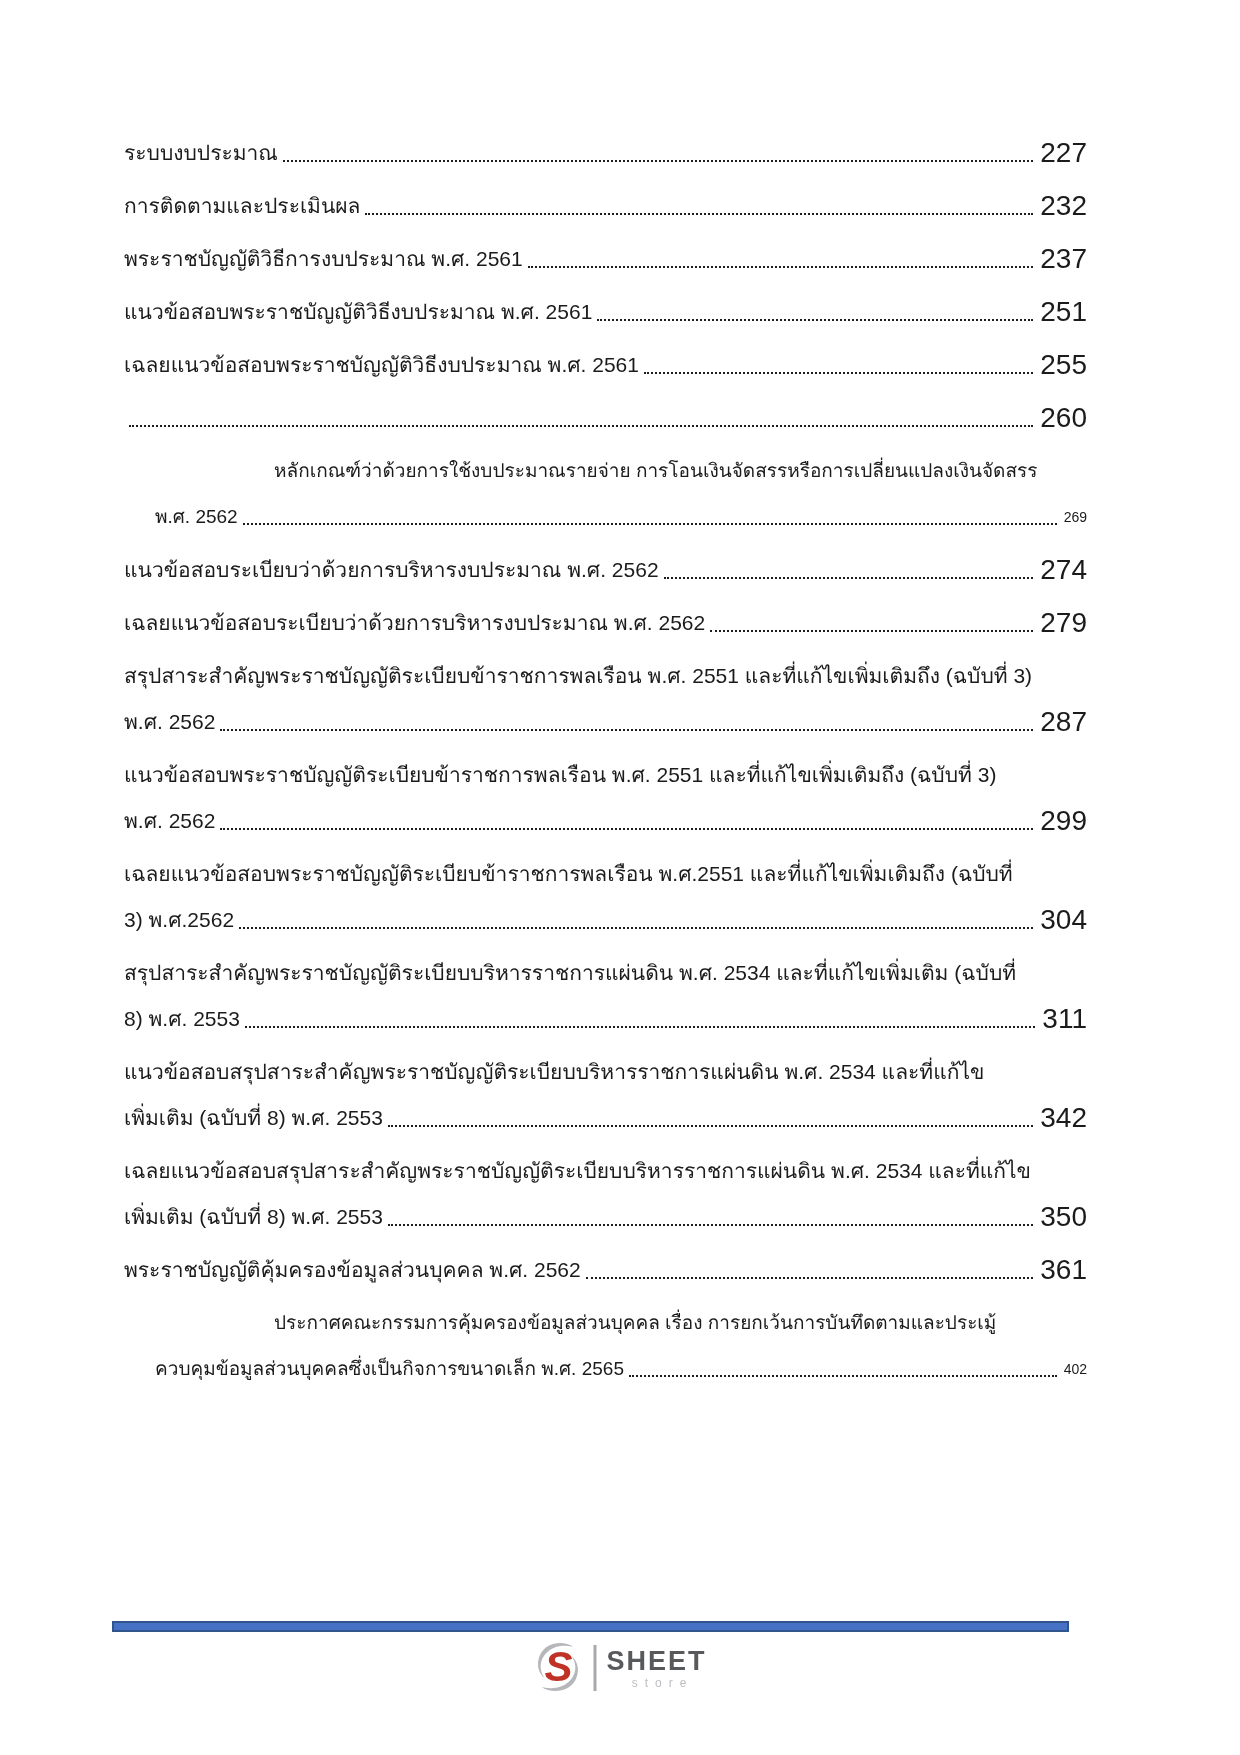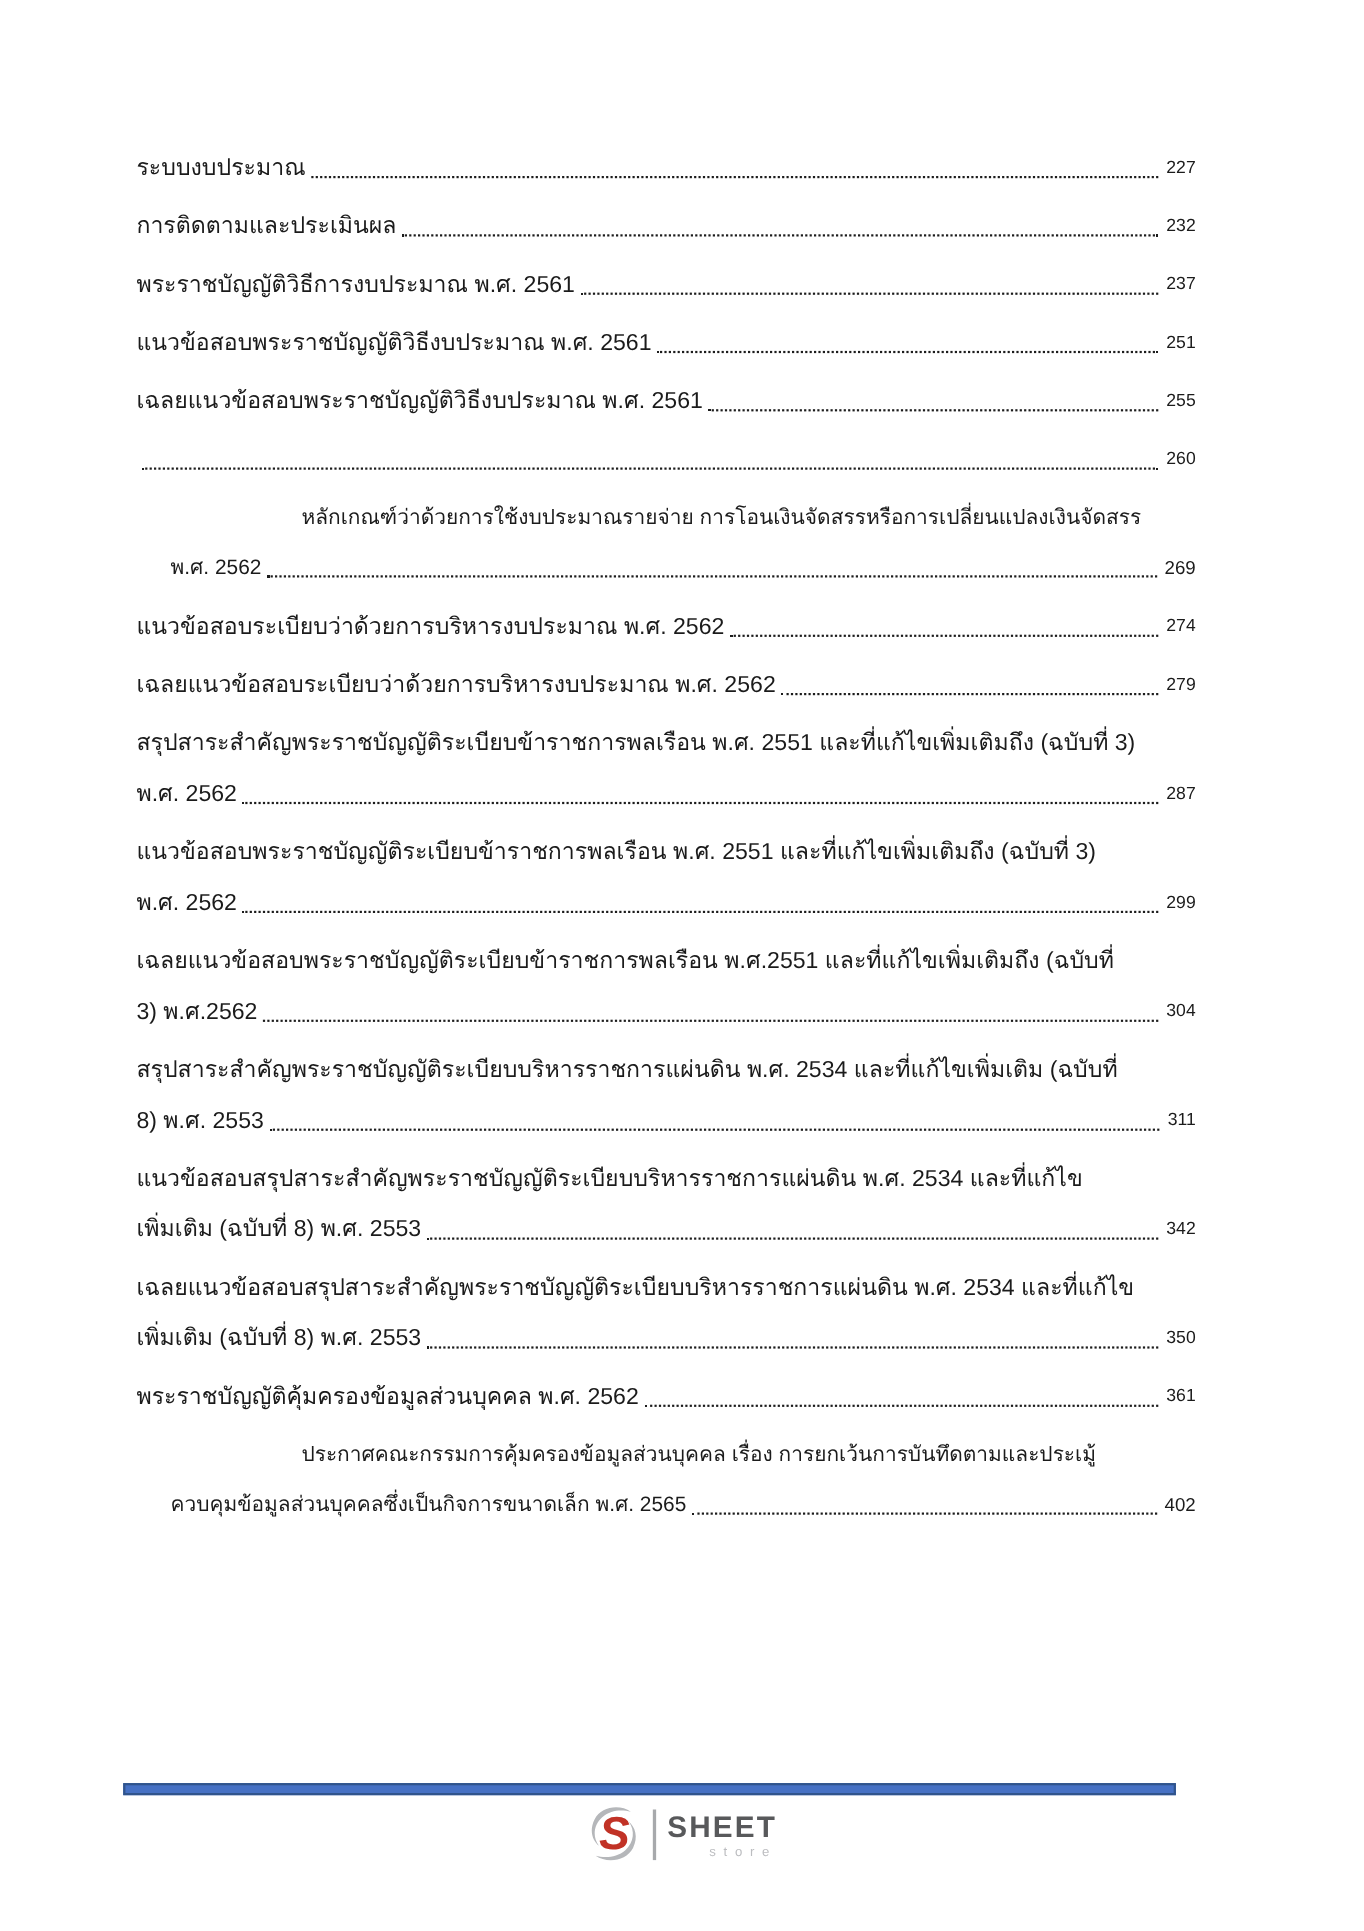--- a/index.html
+++ b/index.html
@@ -33,28 +33,28 @@
   }
   .leader{
     flex:1 1 12px;
     min-width:12px;
     border-bottom:2.5px dotted var(--leader-color,#1c1c1c);
     margin:0 7px 7px 5px;
     align-self:flex-end;
   }
   .pg{
     flex:0 0 auto;
-    font-size:16px;
+    font-size:28px;
   }
   
   .level1 .row{font-size:19px;}
   .level1 .row.first{padding-left:150px;}
   .level1 .row.cont{padding-left:31px;}
   .level1 .leader{border-bottom-width:2px;margin-bottom:8px;}
-  .level1 .pg{font-size:17px;}
+  .level1 .pg{font-size:14px;}
 
   
   .accent-bar{
     position:absolute;
     left:112px;top:1621px;
     width:953px;height:7px;
     background:var(--bar-fill,#4671c4);
     border:2px solid var(--bar-border,#30548c);
   }
   .brand{
@@ -63,21 +63,21 @@
     transform:translateX(-50%);
     display:flex;
     align-items:center;
     gap:10px;
   }
   .brand .emblem{width:50px;height:54px;display:block;}
   .brand .divider{
     width:3px;height:46px;
     background:var(--logo-divider,#a7a9ac);
   }
-  .brand .words{display:flex;flex-direction:column;align-items:flex-end;}
+  .brand .words{display:flex;flex-direction:column;align-items:center;}
   .brand .name{
     font-size:27px;
     font-weight:bold;
     letter-spacing:2px;
     color:var(--brand-text,#58595b);
     line-height:28px;
   }
   .brand .sub{
     font-size:12px;
     letter-spacing:7px;

